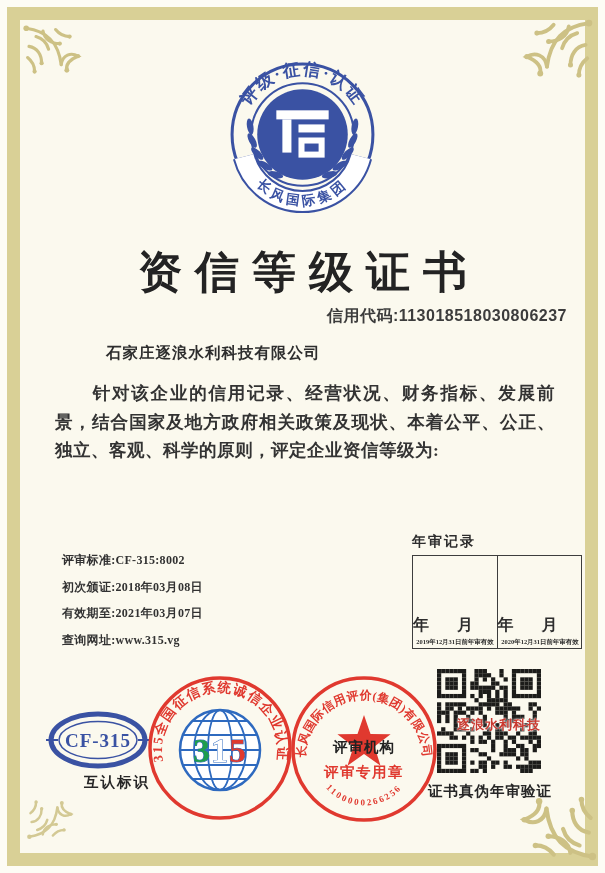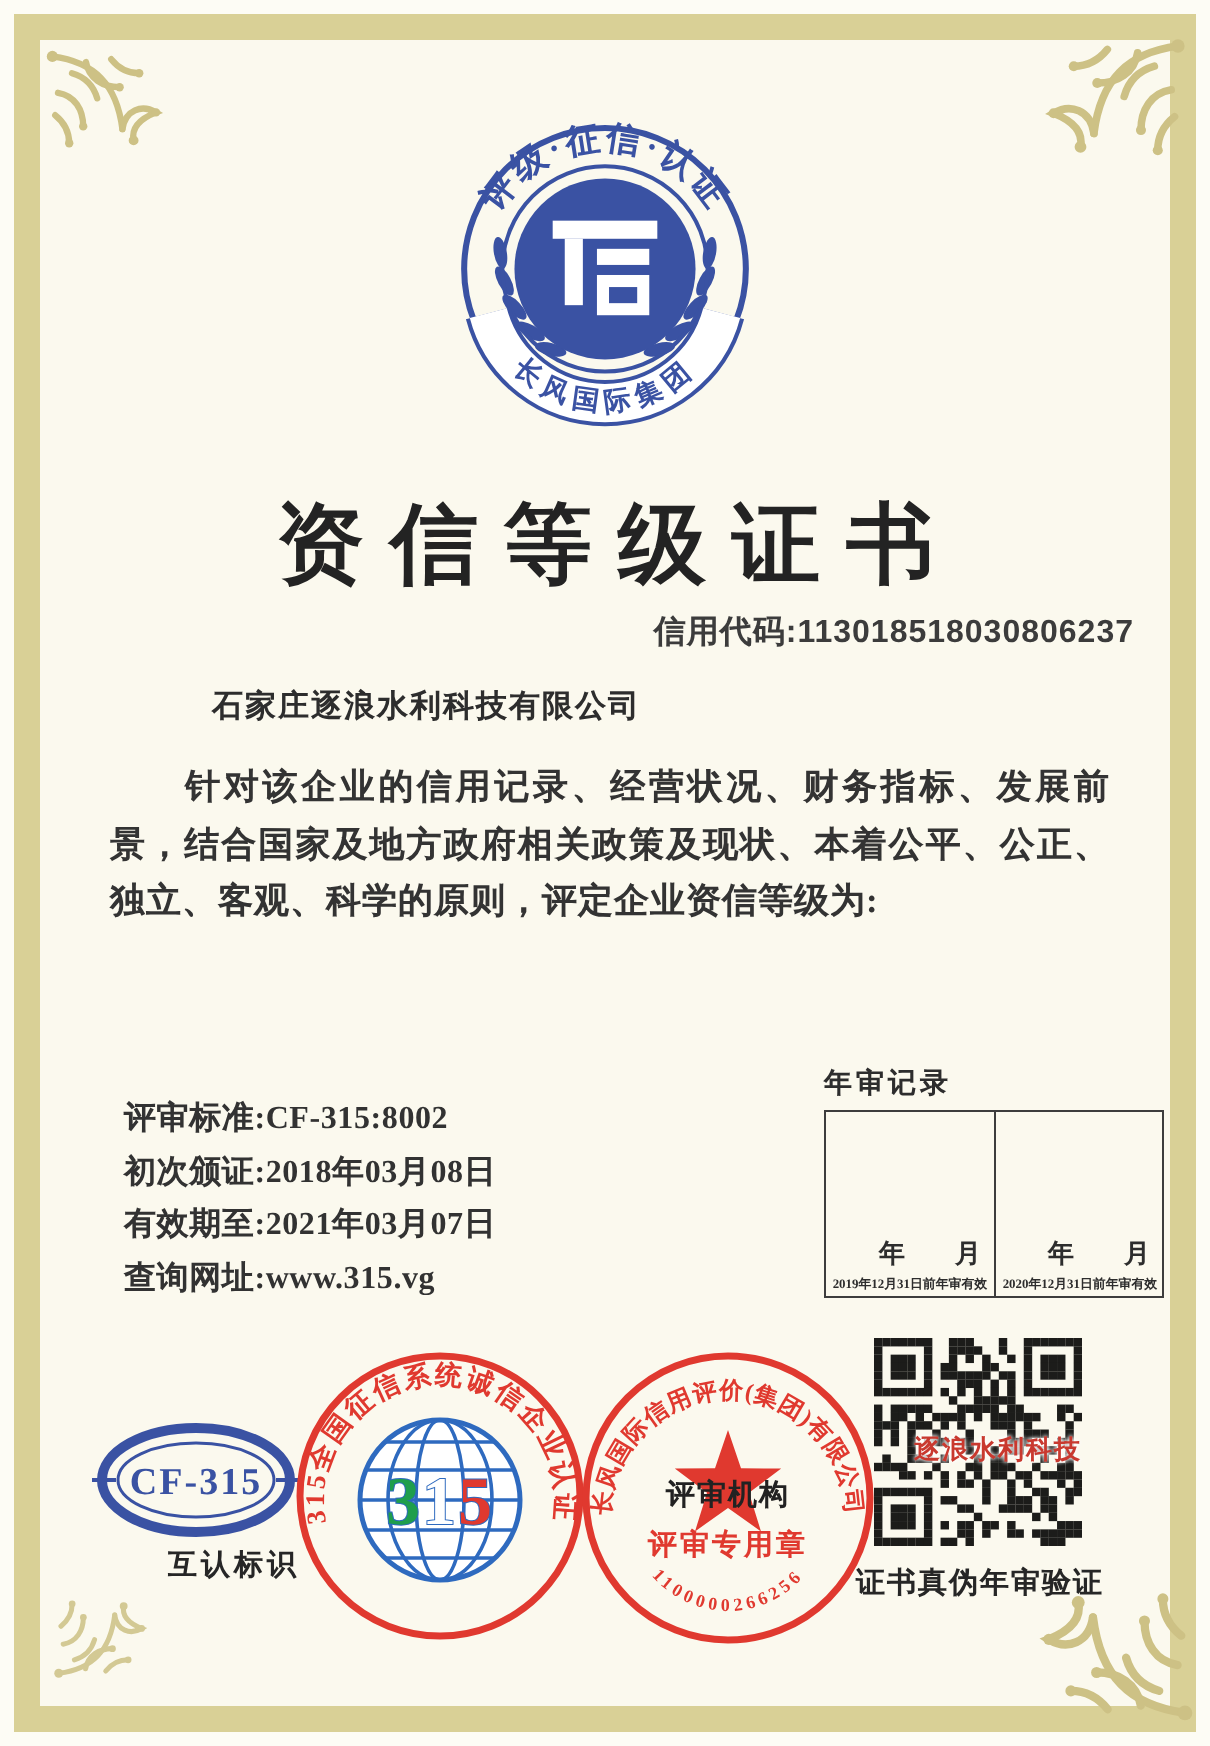--- a/index.html
+++ b/index.html
@@ -19,28 +19,28 @@
   .credit-code{position:absolute;right:38px;top:306px;
     font-family:"Liberation Sans", sans-serif;font-weight:700;font-size:16px;color:#3c3c3c;letter-spacing:.5px;}
   .company{position:absolute;left:58px;top:343px;
     font-family:"Liberation Sans", sans-serif;font-weight:700;font-size:15.5px;color:#2d2d2d;letter-spacing:1px;margin-left:48px;}
   .paragraph{position:absolute;left:55px;top:379px;width:500px;
     font-size:17.5px;font-weight:700;line-height:28.5px;color:#333;
     text-align:justify;text-indent:2.15em;letter-spacing:.5px;}
   .rating{position:absolute;left:0;top:472px;width:100%;text-align:center;
     font-size:38px;font-weight:700;letter-spacing:5px;color:#d6352f;}
 
-  .details{position:absolute;left:62px;top:547px;font-size:16px;font-weight:700;color:#323232;line-height:26.5px;letter-spacing:.3px;}
+  .details{position:absolute;left:62px;top:547px;font-size:12px;font-weight:700;color:#323232;line-height:26.5px;letter-spacing:.3px;}
 
   .annual{position:absolute;left:376px;top:533px;width:170px;margin-left:36px;}
   .annual-title{font-size:14px;font-weight:700;color:#2d2d2d;letter-spacing:2px;}
   .annual-box{margin-top:4px;height:92px;border:1.5px solid #3d3d3d;display:flex;}
   .annual-cell{position:relative;flex:1;}
   .annual-cell + .annual-cell{border-left:1.5px solid #3d3d3d;}
-  .ym{position:absolute;left:0;right:0;bottom:12px;text-align:right;font-size:13px;font-weight:700;color:#2d2d2d;letter-spacing:6px;}
+  .ym{position:absolute;left:0;right:0;bottom:12px;text-align:left;font-size:16px;font-weight:700;color:#2d2d2d;letter-spacing:6px;}
   .note{position:absolute;left:0;right:0;bottom:1px;text-align:center;font-size:7px;font-weight:700;color:#2d2d2d;white-space:nowrap;transform:scale(.92);}
 
   .cf315{position:absolute;left:46px;top:709px;}
   .cf315-caption{position:absolute;left:46px;top:773px;width:104px;text-align:right;
     font-size:14.5px;font-weight:700;color:#262626;letter-spacing:2px;}
   .globe-seal{position:absolute;left:145px;top:673px;}
   .star-seal{position:absolute;left:289px;top:671px;}
   .qr-wrap{position:absolute;left:437px;top:669px;width:104px;height:104px;}
   .qr-overlay{position:absolute;left:437px;top:716px;width:104px;text-align:right;
     font-size:13px;font-weight:700;color:#c9392f;letter-spacing:1px;

